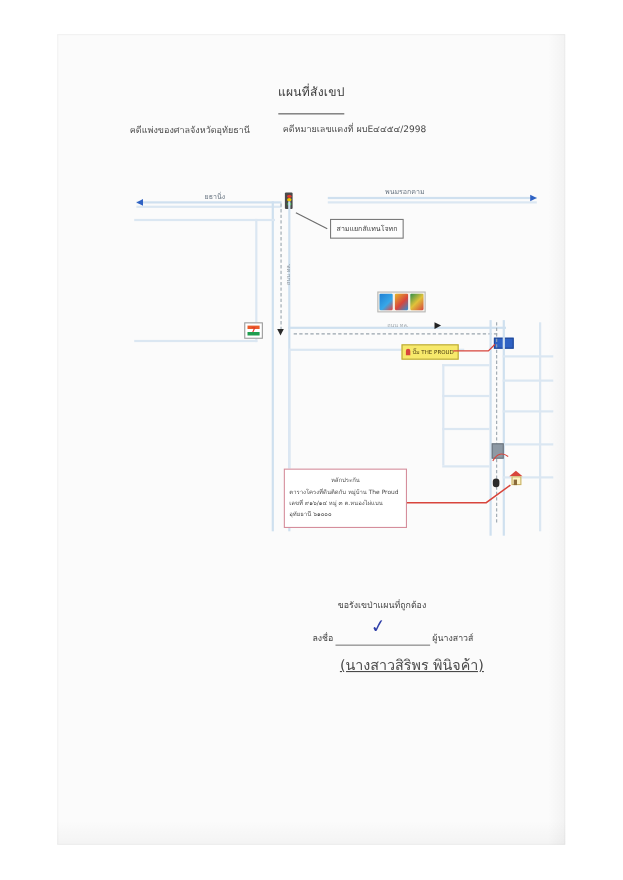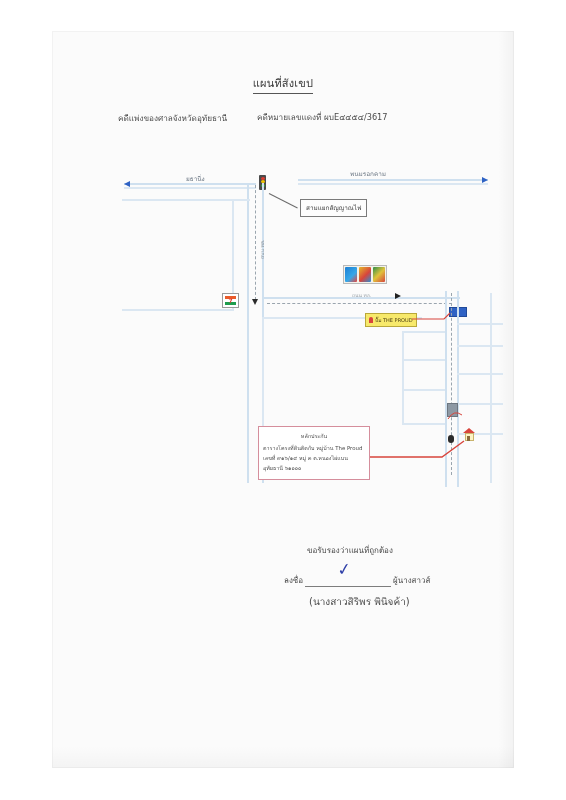--- a/index.html
+++ b/index.html
@@ -24,21 +24,21 @@
   .sheet-shade-b{
     position:absolute;left:0;bottom:0;width:100%;height:22px;
     background:linear-gradient(to bottom,rgba(0,0,0,0.0),rgba(0,0,0,0.03));
   }
 
   
   .doc-title{
     position:absolute;left:0;top:43px;width:100%;text-align:center;
     font-size:11px;color:#3a3a3a;letter-spacing:.2px;
   }
-  .doc-title span{border-bottom:1px solid #555;padding-bottom:3px;}
+  .doc-title span{border-bottom:1px solid #555;padding-bottom:13px;}
 
   .case-left{
     position:absolute;left:66px;top:81px;font-size:8.2px;color:#4a4a4a;
     white-space:nowrap;
     font-family:Liberation Serif, serif;
   }
   .case-right{
     position:absolute;left:205px;top:80px;font-size:8.2px;color:#4a4a4a;
     white-space:nowrap;
   }
@@ -193,39 +193,40 @@
     white-space:nowrap;display:flex;align-items:flex-end;gap:2px;
   }
   .sig-line{
     display:inline-block;width:86px;border-bottom:1px solid #7d7d7d;height:9px;
   }
   .sig-mark{
     position:absolute;left:285px;top:528px;font-size:17px;color:#2f3fa8;
     font-family:"DejaVu Serif",serif;transform:rotate(-8deg);
   }
   .sig-name{
-    position:absolute;left:257px;top:563px;font-size:10px;color:#4a4a4a;
+    position:absolute;left:257px;top:563px;font-size:13px;color:#4a4a4a;
     white-space:nowrap;
+    text-decoration:underline;
   }
 </style>
 </head>
 <body>
 
 <div class="page-wrap">
 
   <div class="sheet">
     <div class="sheet-shade-r"></div>
     <div class="sheet-shade-b"></div>
 
     <div class="doc-title">
       <span>แผนที่สังเขป</span>
     </div>
 
     <div class="case-left">คดีแพ่งของศาลจังหวัดอุทัยธานี</div>
-    <div class="case-right">คดีหมายเลขแดงที่  ผบE๔๔๕๔/3617</div>
+    <div class="case-right">คดีหมายเลขแดงที่  ผบE๔๔๕๔/2998</div>
 
     <div class="map">
 
       <div class="road h" style="left:12px;top:42px;width:132px;"></div>
       <div class="road h" style="left:12px;top:46px;width:132px;background:#dbe7f2;"></div>
       <div class="road h" style="left:186px;top:38px;width:190px;"></div>
       <div class="road h" style="left:186px;top:42px;width:190px;background:#dbe7f2;"></div>
 
       <div class="arrow left" style="left:12px;top:40px;"></div>
       <div class="arrow right" style="left:370px;top:36px;"></div>
@@ -233,21 +234,21 @@
       <div class="road-label" style="left:74px;top:33px;">ยธานิ่ง</div>
       <div class="road-label" style="left:238px;top:28px;text-align:right;">พนมรอกคาม</div>
 
       <div class="traffic-light" style="left:147px;top:34px;">
         <i class="tl-r"></i>
         <i class="tl-y"></i>
         <i class="tl-g"></i>
       </div>
 
       <div class="callout-line" style="left:157px;top:52px;width:32px;transform:rotate(27deg);"></div>
-      <div class="callout" style="left:188px;top:58px;">สามแยกสัญญาณไฟ</div>
+      <div class="callout" style="left:188px;top:58px;">สามแยกสัแทนโจทก</div>
 
       <div class="road v" style="left:135px;top:42px;height:300px;"></div>
       <div class="road v" style="left:150px;top:42px;height:300px;"></div>
       <div class="dashed-v" style="left:143px;top:44px;height:115px;"></div>
       <div class="arrow down" style="left:140px;top:158px;"></div>
       <div class="road-label vert" style="left:146px;top:118px;">ถนน ทล.</div>
 
       <div class="road h" style="left:10px;top:58px;width:128px;background:#dbe7f2;"></div>
       <div class="road v" style="left:120px;top:58px;height:112px;background:#dbe7f2;"></div>
       <div class="road h" style="left:10px;top:168px;width:112px;background:#dbe7f2;"></div>
@@ -312,21 +313,21 @@
       <div class="addr-box">
         <div class="addr-title">หลักประกัน</div>
         <div class="addr-line">ตารางโครงที่ดินติดกับ หมู่บ้าน The Proud</div>
         <div class="addr-line">เลขที่ ๙๑๖/๑๔ หมู่ ๓ ต.หนองไผ่แบน</div>
         <div class="addr-line">อุทัยธานี ๖๑๐๐๐</div>
       </div>
 
     </div>
 
     <div class="sig-wrap">
-      <div class="sig-certify">ขอรับรองว่าแผนที่ถูกต้อง</div>
+      <div class="sig-certify">ขอรังเขป่าแผนที่ถูกต้อง</div>
       <div class="sig-row">
         <span>ลงชื่อ</span>
         <span class="sig-line"></span>
         <span>ผู้นางสาวส์</span>
       </div>
       <div class="sig-mark">✓</div>
       <div class="sig-name">(นางสาวสิริพร พินิจค้า)</div>
     </div>
 
   </div>

